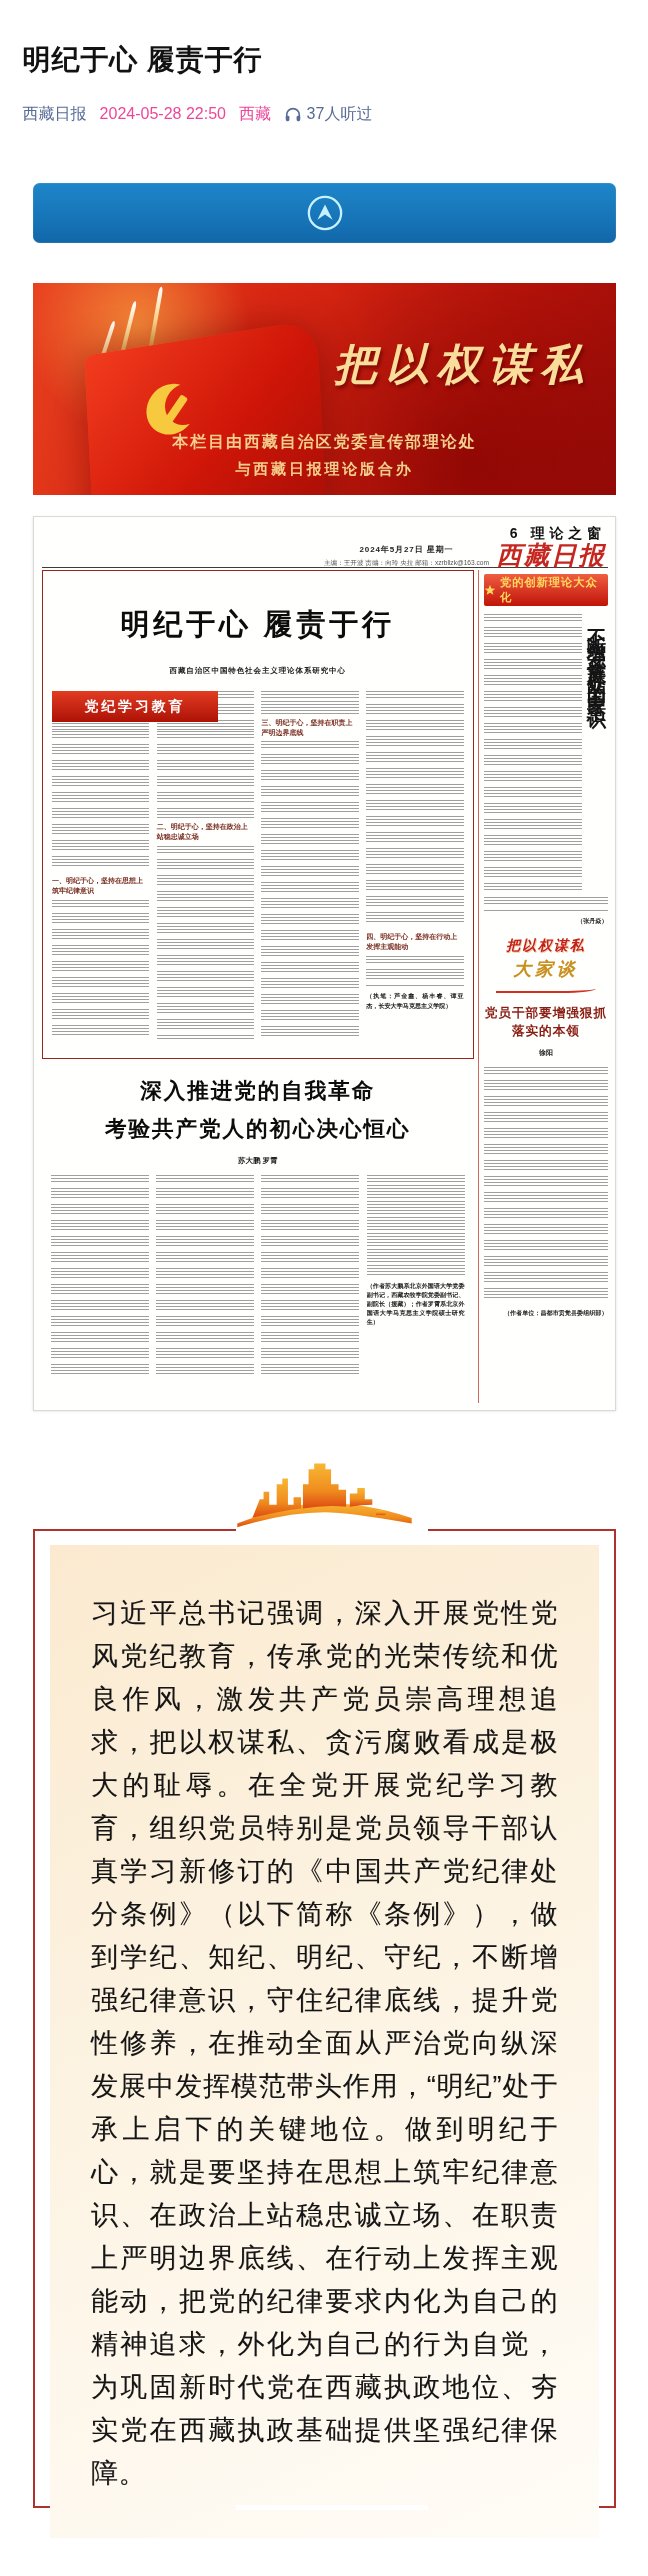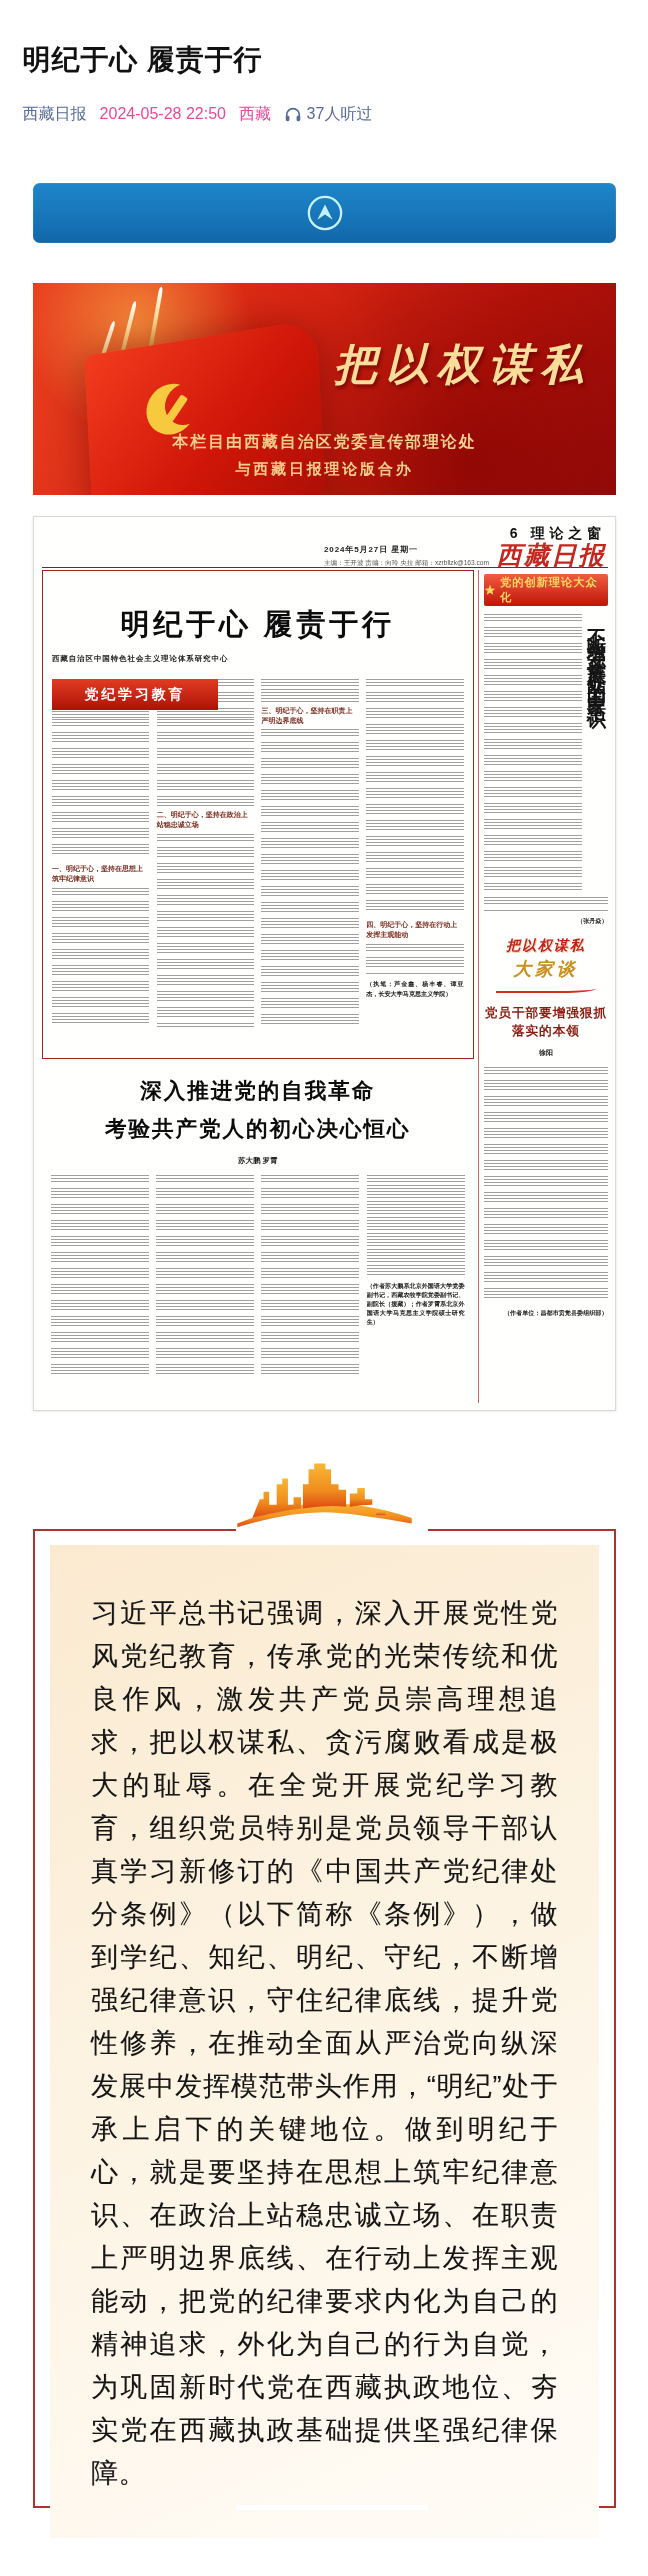--- a/index.html
+++ b/index.html
@@ -51,33 +51,33 @@
   .theory-sub.l2 { top:177px; font-size:15px; letter-spacing:2.8px; }
   
   .paper {
     margin:21.6px 33px 0; width:583px; height:895px; background:#fffffe;
     border:0.9px solid #d9d9d6; box-shadow:0 0.9px 2.8px rgba(0,0,0,.12);
     position:relative; padding:5.6px 7.5px 0;
   }
   .paper-header { display:flex; justify-content:space-between; align-items:flex-end; border-bottom:1.9px solid #3c3c3c; padding:1.9px 1.9px 3.8px; height:45px;flex-direction:column; }
   .page-label { font-size:14px; font-weight:bold; letter-spacing:4.7px; color:#111; padding-left:3.8px; }
   .ph-right { display:flex; align-items:flex-end; gap:7.5px; }
-  .ph-meta { text-align:left; }
+  .ph-meta { text-align:center; }
   .paper-date { font-size:8px; font-weight:bold; color:#222; letter-spacing:0.9px; }
   .paper-editors { font-size:6.6px; color:#555; margin-top:3.8px; }
   .masthead { font-family:"DejaVu Serif", serif; font-style:italic; font-weight:bold; font-size:25.4px; color:#c5261f; letter-spacing:1.9px; line-height:1; }
   .paper-body { display:flex; margin-top:2.8px; height:833px; }
   .paper-left { width:440px; }
   .paper-right { width:132px; margin-left:3.8px; border-left:0.9px solid #d2685d; padding-left:5.6px; }
   
   .sk { background:repeating-linear-gradient(to bottom,#8f8f8f 0px,#8f8f8f 0.9px,transparent 0.9px,transparent 3.2px); opacity:.85; }
   
   .main-box { border:1.9px solid #9c241b; height:489px; padding:0 9.4px; position:relative; }
   .main-headline { margin-top:34px; text-align:center; font-size:29px; font-weight:bold; letter-spacing:3.8px; color:#0c0c0c; }
-  .main-subtitle { margin-top:9px; text-align:left; font-size:7.5px; font-weight:bold; color:#222; letter-spacing:0.9px; }
+  .main-subtitle { margin-top:21px; text-align:center; font-size:7.5px; font-weight:bold; color:#222; letter-spacing:0.9px; }
   .main-cols { position:relative; margin-top:15px; display:flex; gap:7.5px; height:350px; }
   .tag-label {
     position:absolute; left:0; top:0; width:166px; height:31px; z-index:2;
     background:linear-gradient(180deg,#e23c22,#ad1206); color:#fff; font-size:14px; font-weight:bold;
     letter-spacing:2.8px; display:flex; align-items:center; justify-content:center;
   }
   .col { flex:1; display:flex; flex-direction:column; }
   .subhead { font-size:7px; font-weight:bold; color:#7a2f22; line-height:1.4; margin:3.8px 0; }
   .attr { font-size:6.1px; font-weight:bold; color:#222; line-height:1.5; margin-top:3.8px; text-align:justify; }
   

